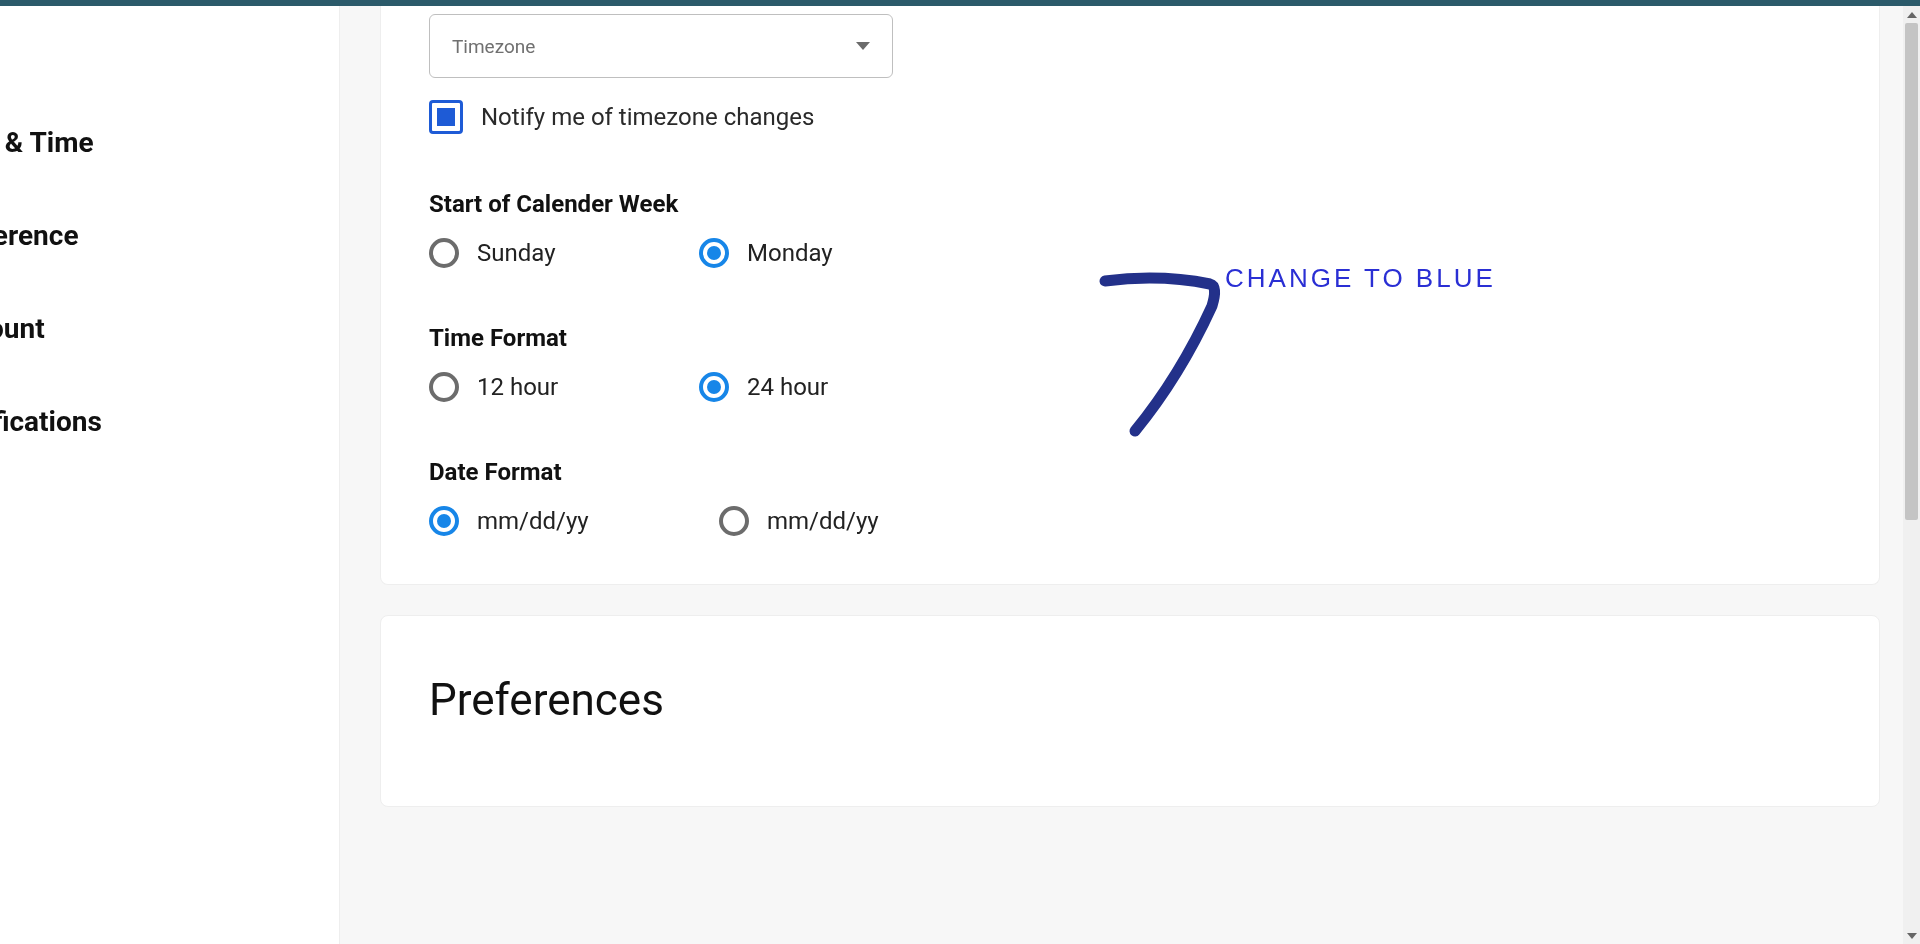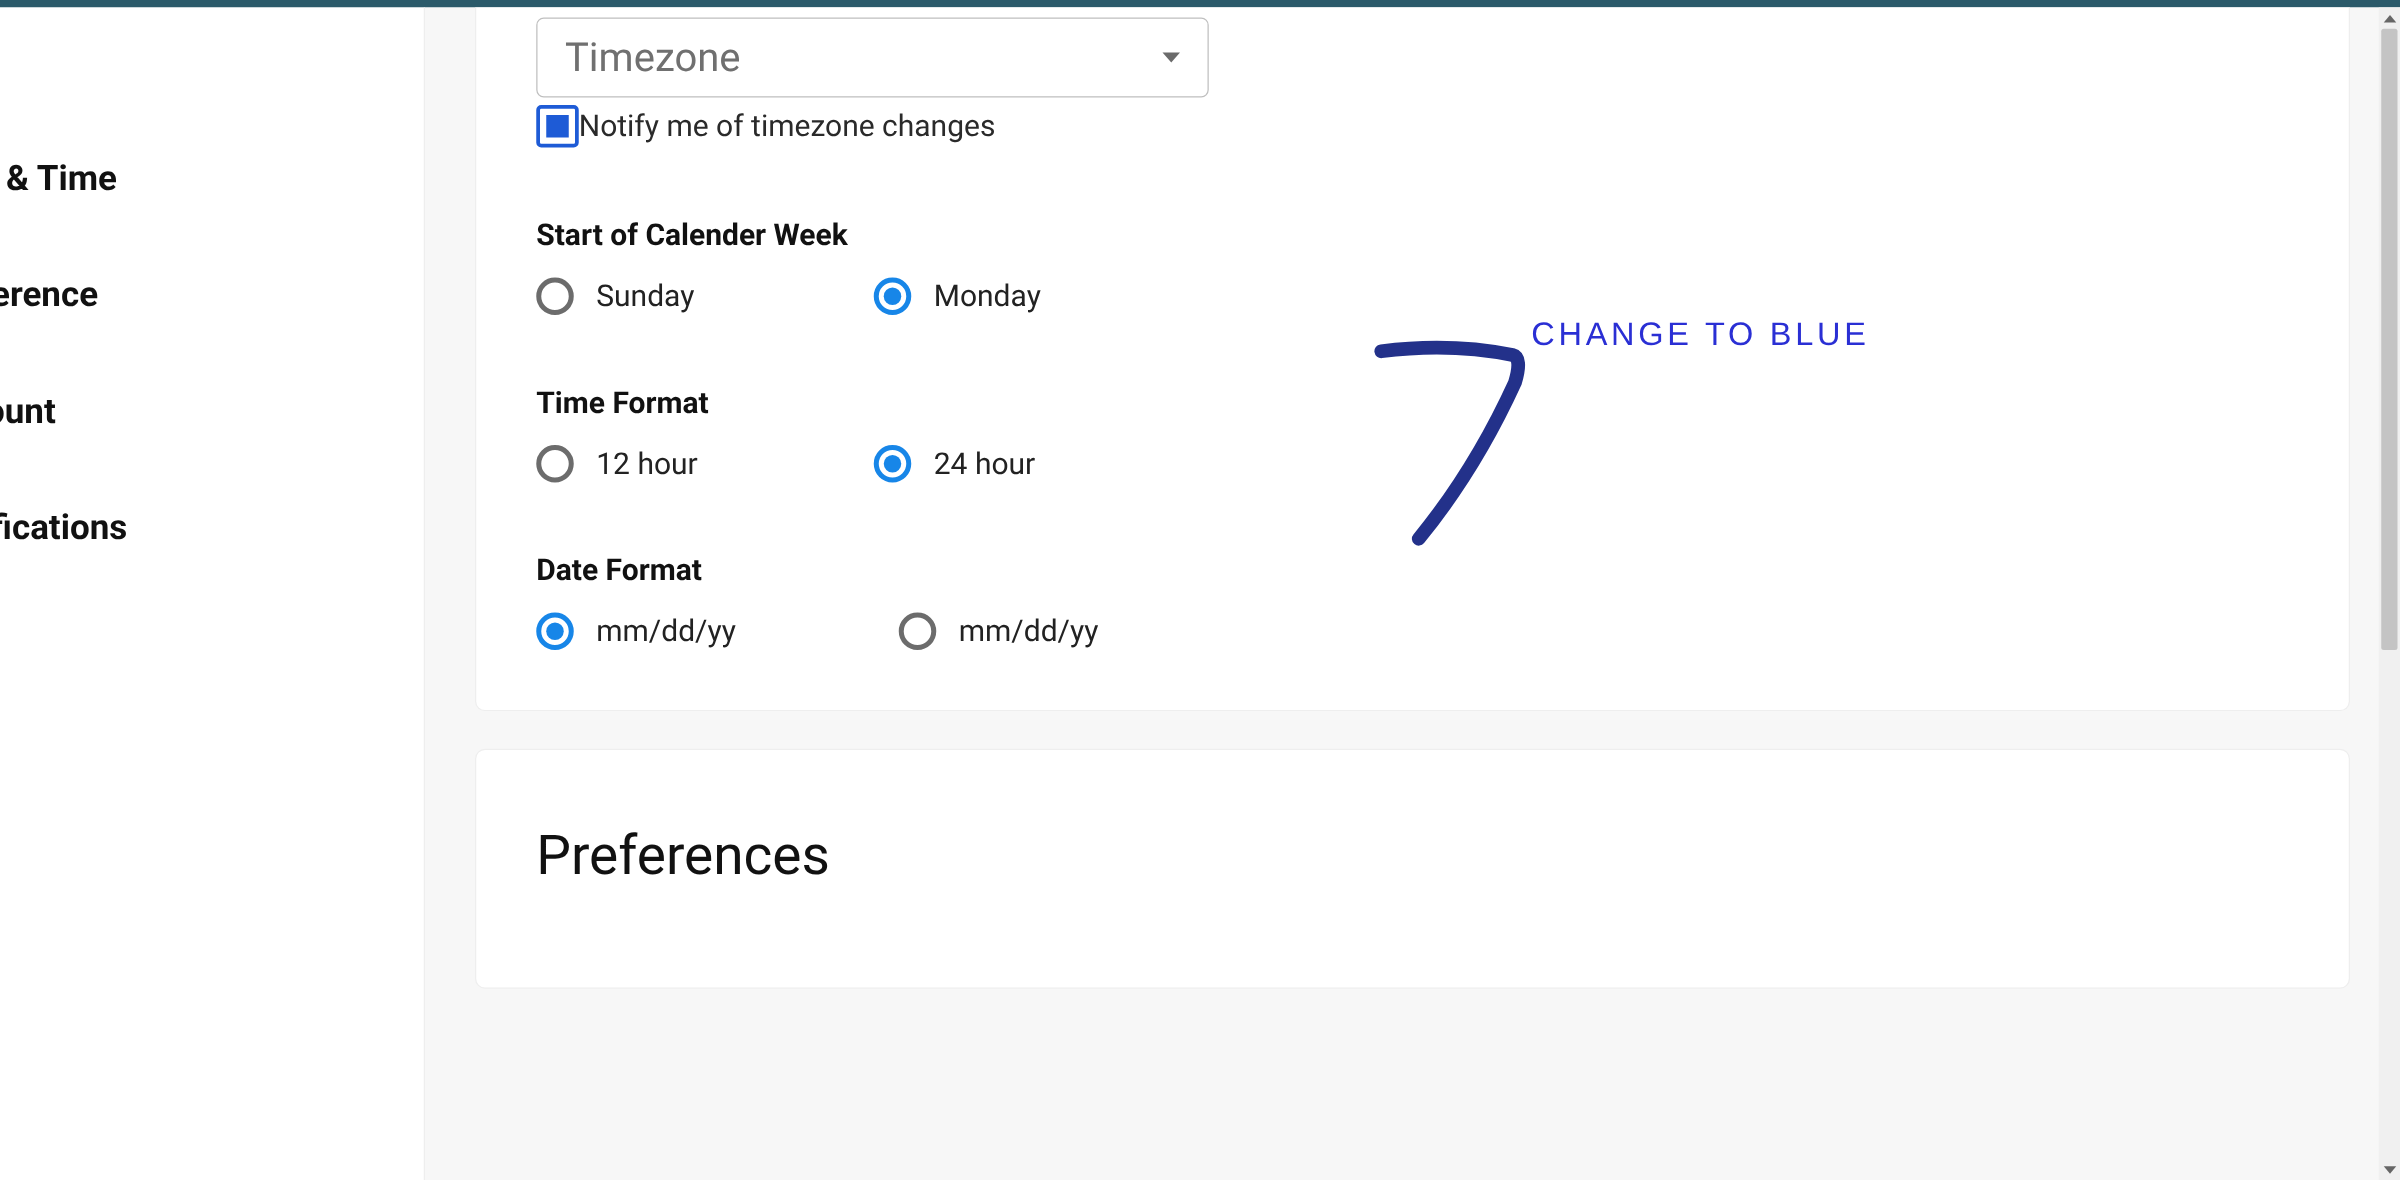--- a/index.html
+++ b/index.html
@@ -56,41 +56,42 @@
   }
   .card:first-child {
     margin-top: -10px;
     border-top: none;
     border-top-left-radius: 0;
     border-top-right-radius: 0;
   }
   .select-box {
     border: 1px solid #bfbfbf;
     border-radius: 6px;
-    width: 538px;
+    width: 464px;
     height: 64px;
     display: flex;
     align-items: center;
     justify-content: space-between;
     padding: 0 22px;
     color: #707070;
-    font-size: 32px;
+    font-size: 19px;
     cursor: pointer;
     background: #fff;
   }
   .select-box .caret {
     width: 0; height: 0;
     border-left: 7px solid transparent;
     border-right: 7px solid transparent;
     border-top: 8px solid #6b6b6b;
   }
   .check-row {
     display: flex;
     align-items: center;
-    margin-top: 6px;
+    gap: 18px;
+    margin-top: 22px;
   }
   .checkbox {
     width: 34px; height: 34px;
     border: 3px solid #1e5bd6;
     border-radius: 4px;
     display: flex;
     align-items: center;
     justify-content: center;
     cursor: pointer;
   }
@@ -154,21 +155,21 @@
   .annotation {
     position: absolute;
     left: 760px;
     top: 260px;
     pointer-events: none;
   }
   .annotation svg { overflow: visible; }
   .annotation-text {
     position: absolute;
     left: 885px;
-    top: 244px;
+    top: 255px;
     color: #2a2fd4;
     font-size: 26px;
     font-weight: 500;
     letter-spacing: 3px;
     line-height: 1.35;
     font-family: "Segoe UI", Arial, sans-serif;
     white-space: nowrap;
     pointer-events: none;
   }
   

